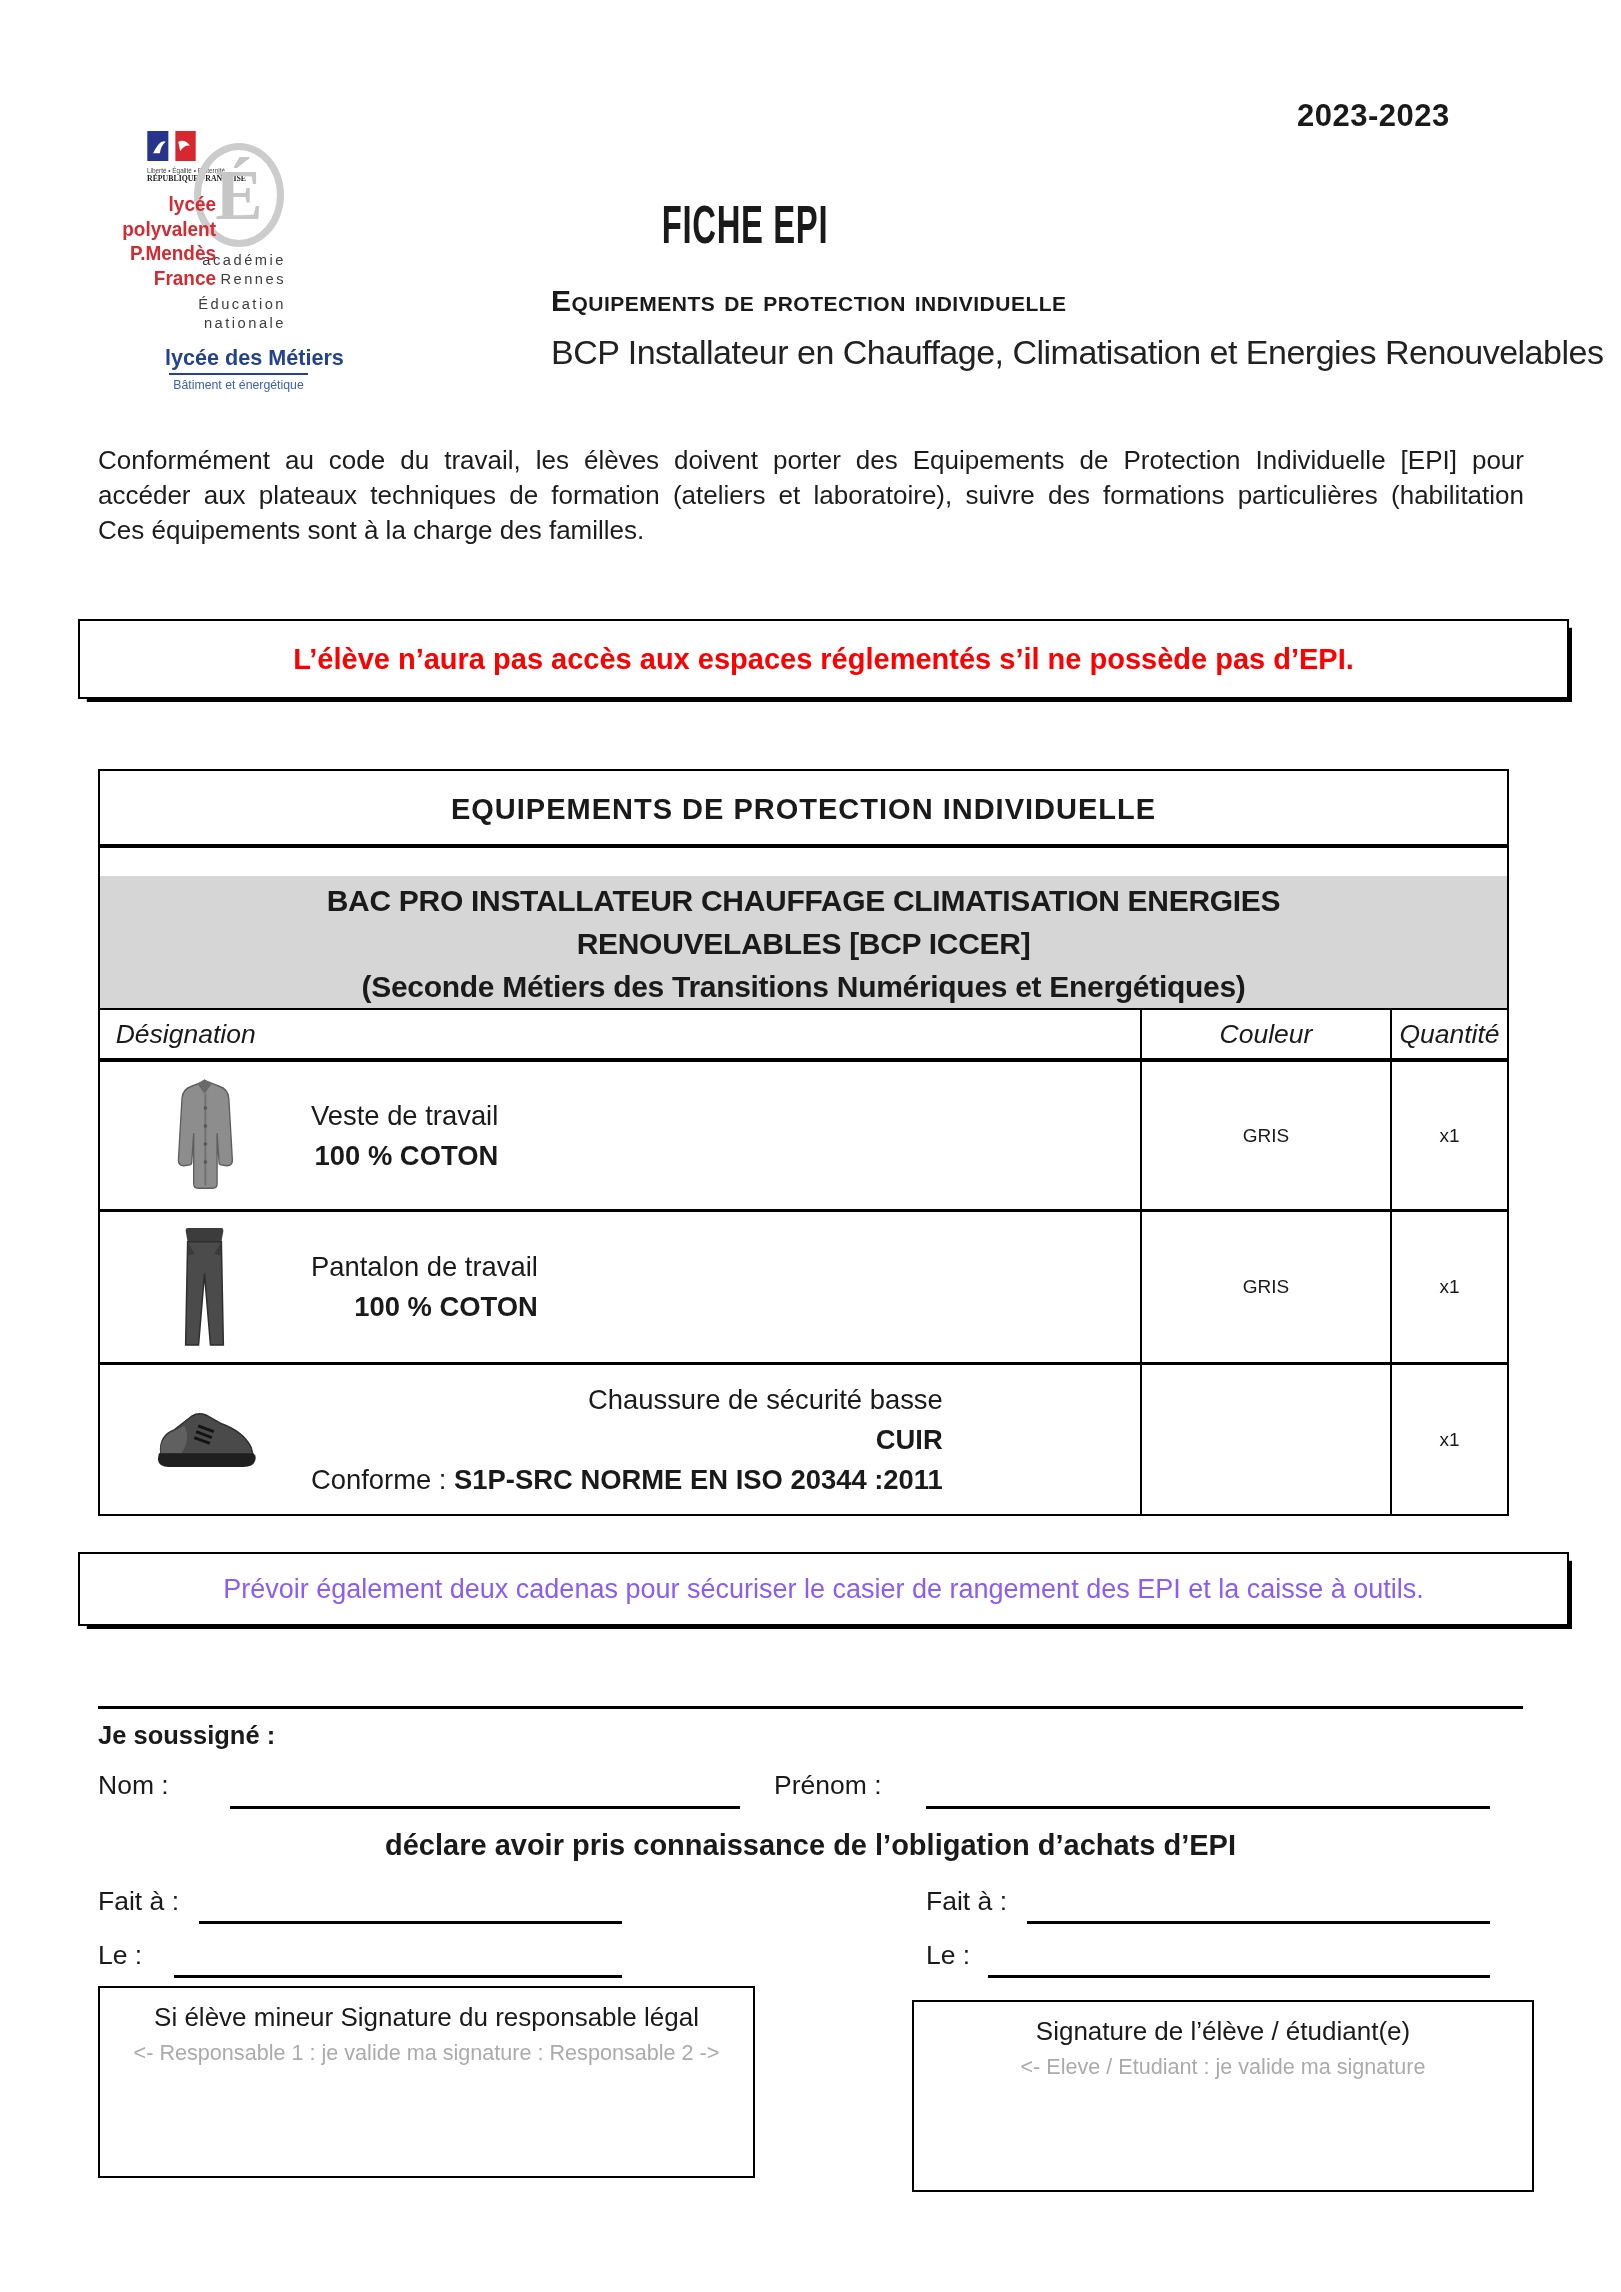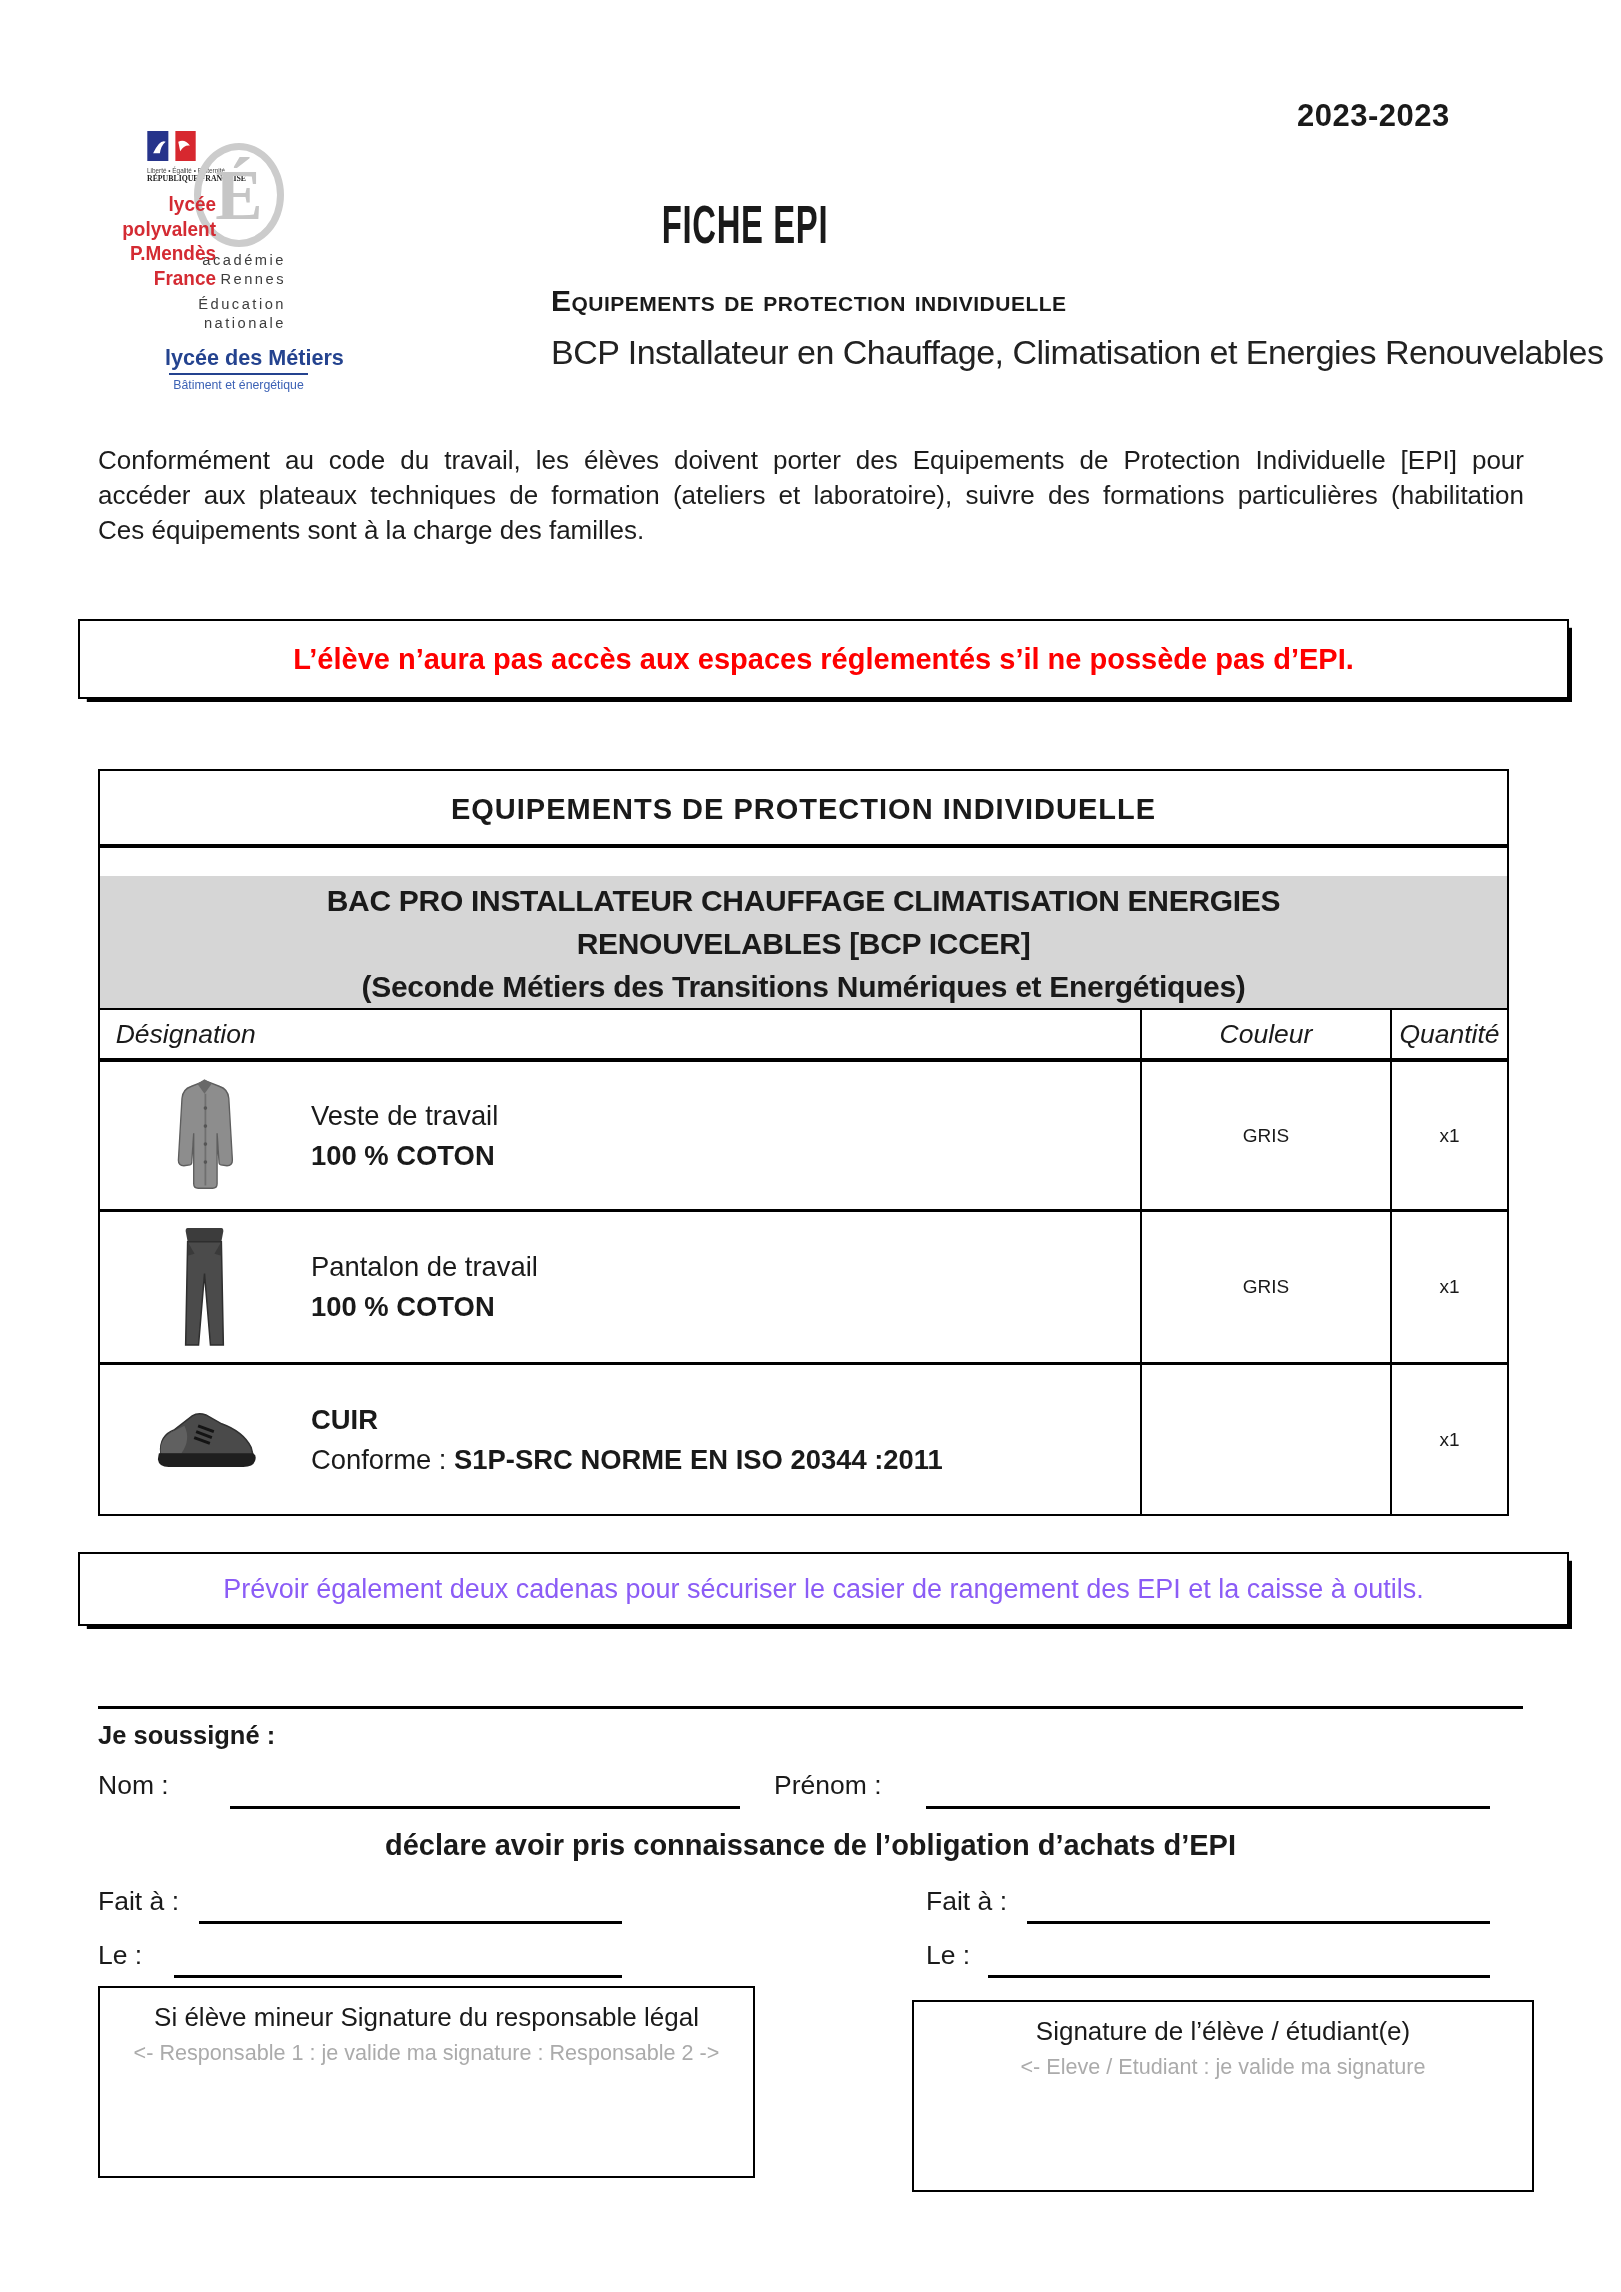--- a/index.html
+++ b/index.html
@@ -48,21 +48,21 @@
   .notetext { color:#8b5cf6; font-size:27px; }
 
   
   .epitable { left:98px; top:769px; width:1411px; border:2px solid #000; background:#fff; }
   .trow-title { height:77px; line-height:77px; text-align:center; font-weight:bold; font-size:29px;
                 border-bottom:4.9px solid #000; letter-spacing:1px; }
   .trow-gray { height:134px; background:#d6d6d6; border-bottom:2px solid #000; text-align:center;
                font-weight:bold; font-size:30px; padding-top:2.9px; letter-spacing:-0.3px;margin-top:28px; }
   .trow-gray div { line-height:43px; }
   .cols { display:flex; }
-  .c1 { width:1040px; }
+  .c1 { width:1040px;text-align:right; }
   .c2 { width:250px; border-left:2px solid #000; display:flex; align-items:center; justify-content:center; }
   .c3 { flex:1; border-left:2px solid #000; display:flex; align-items:center; justify-content:center; }
   .trow-head { height:52px; border-bottom:4.9px solid #000; font-style:italic; font-size:26.5px; }
   .trow-head .c1 { display:flex; align-items:center; padding-left:15.7px; }
   .trow-item { border-bottom:3.9px solid #000; }
   .trow-item:last-child { border-bottom:none; }
   .h1 { height:150px; } .h2 { height:153px; } .h3 { height:149px; }
   .trow-item .c1 { display:flex; align-items:center; }
   .iconbox { width:106px; margin-left:51px; display:flex; justify-content:center; align-items:center; }
   .itemtext { margin-left:54px; font-size:27.4px; line-height:40px; }
@@ -195,20 +195,21 @@
           <svg width="110" height="73" viewBox="0 0 108 72">
             <path d="M10 50 Q8 32 24 26 L42 12 Q48 8 56 11 L72 20 Q94 28 102 44 L104 52 L10 52 Z" fill="#4a4a4a" stroke="#303030" stroke-width="1.5"></path>
             <path d="M10 50 Q8 34 24 27 L34 22 Q41 36 31 50 Z" fill="#606060"></path>
             <path d="M8 50 L104 50 Q108 52 106 58 Q104 64 94 64 L18 64 Q8 64 7 56 Z" fill="#1f1f1f"></path>
             <line x1="48" y1="22" x2="64" y2="28" stroke="#141414" stroke-width="3"></line>
             <line x1="46" y1="28" x2="62" y2="34" stroke="#141414" stroke-width="3"></line>
             <line x1="44" y1="34" x2="60" y2="40" stroke="#141414" stroke-width="3"></line>
           </svg>
         </div>
         <div class="itemtext">
+          <div>Chaussure de sécurité basse</div>
           <div class="b">CUIR</div>
           <div>
             <span>Conforme : </span><span class="b">S1P-SRC NORME EN ISO 20344 :2011</span>
           </div>
         </div>
       </div>
       <div class="c2 cell-val"></div>
       <div class="c3 cell-val">x1</div>
     </div>
   </div>

